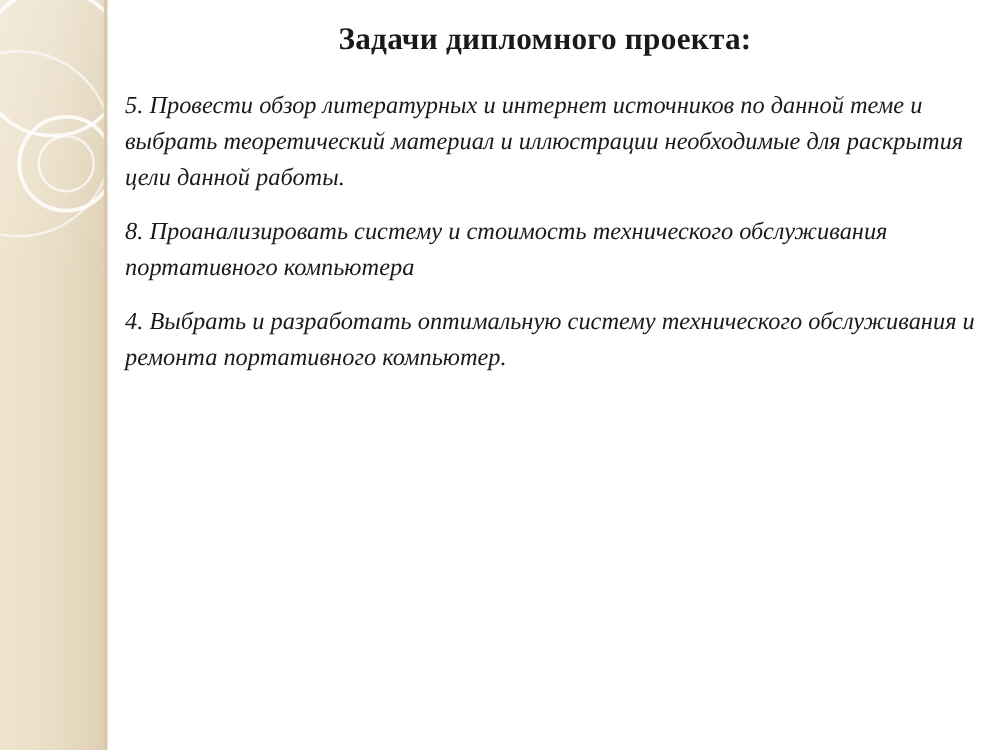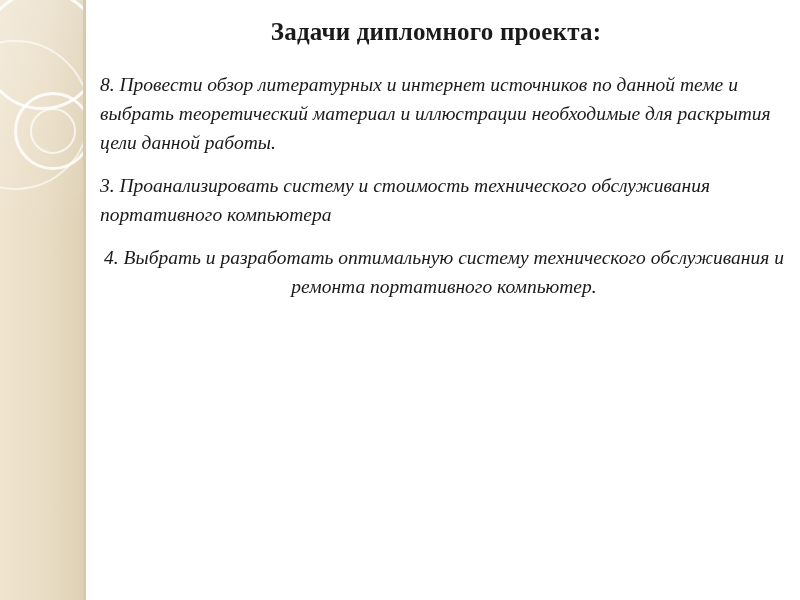--- a/index.html
+++ b/index.html
@@ -115,39 +115,39 @@
     font-family: "Liberation Serif", serif;
     font-style: italic;
     font-size: 19.5px;
     line-height: 29px;
     color: #1a1a1a;
     margin: 0 0 14px 0;
     text-align: left;
   }
   .para.p2 { margin-bottom: 14px; }
   .para.p3 { margin-bottom: 14px; }
-  .para.p4 { margin-bottom: 0; text-align: center; }
+  .para.p4 { margin-bottom: 0; }
 </style>
 </head>
 <body>
 
 <div class="slide">
 
   <div class="left-band">
     <div class="ring r1"></div>
     <div class="ring r3"></div>
     <div class="ring r2"></div>
     <div class="ring r4"></div>
     <div class="band-sheen"></div>
     <div class="left-band-edge"></div>
   </div>
 
   <div class="content">
     <div class="title">Задачи дипломного проекта:</div>
 
     <div class="body">
-      <p class="para p1">8. Провести обзор литературных и интернет источников по данной теме и выбрать теоретический материал и иллюстрации необходимые для раскрытия цели данной работы.</p>
-      <p class="para p3">3. Проанализировать систему и стоимость технического обслуживания  портативного компьютера</p>
+      <p class="para p1">5. Провести обзор литературных и интернет источников по данной теме и выбрать теоретический материал и иллюстрации необходимые для раскрытия цели данной работы.</p>
+      <p class="para p3">8. Проанализировать систему и стоимость технического обслуживания  портативного компьютера</p>
       <p class="para p4">4. Выбрать и разработать оптимальную систему технического обслуживания и ремонта портативного компьютер.</p>
     </div>
   </div>
 
 </div>
 
 </body></html>

